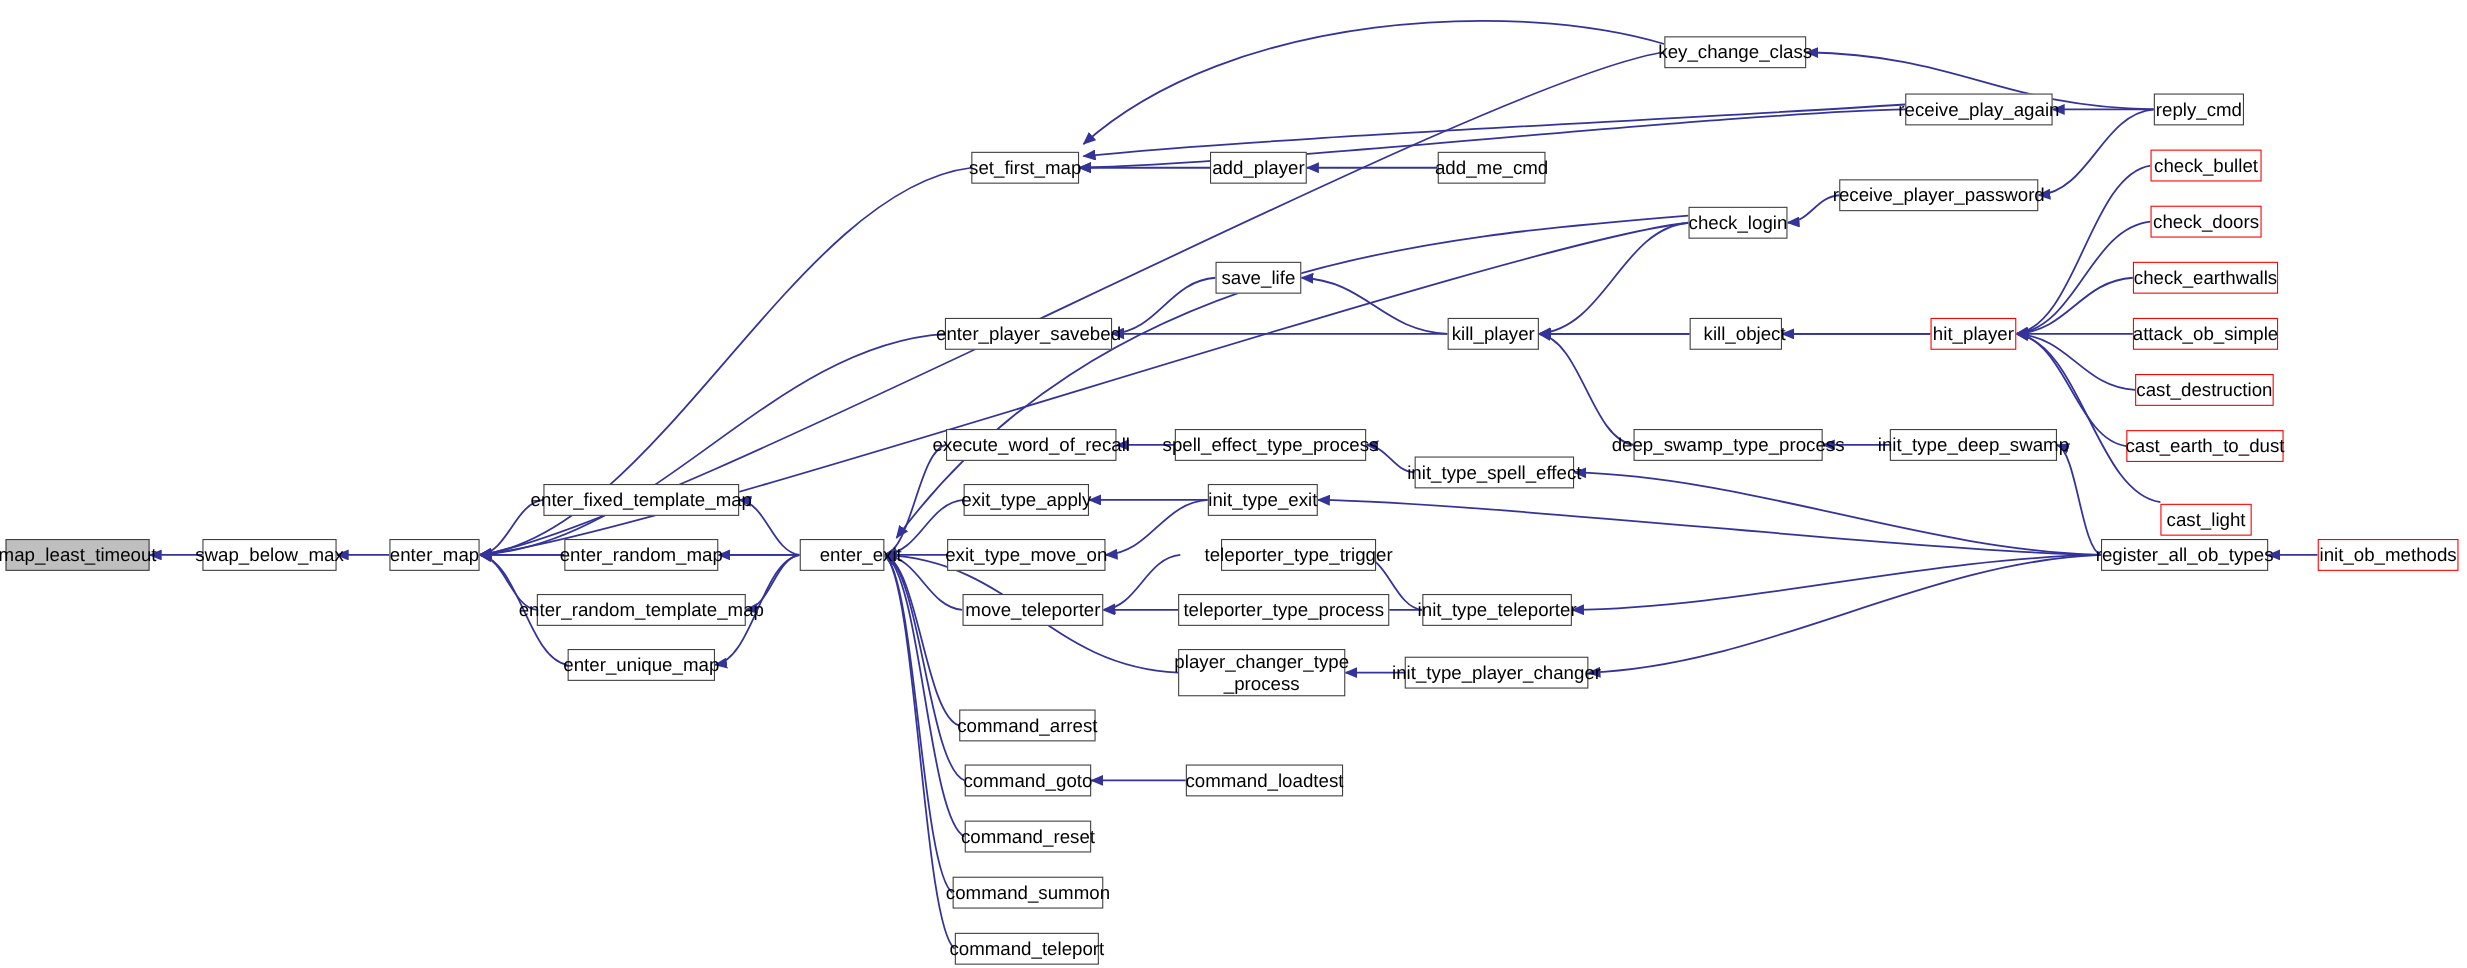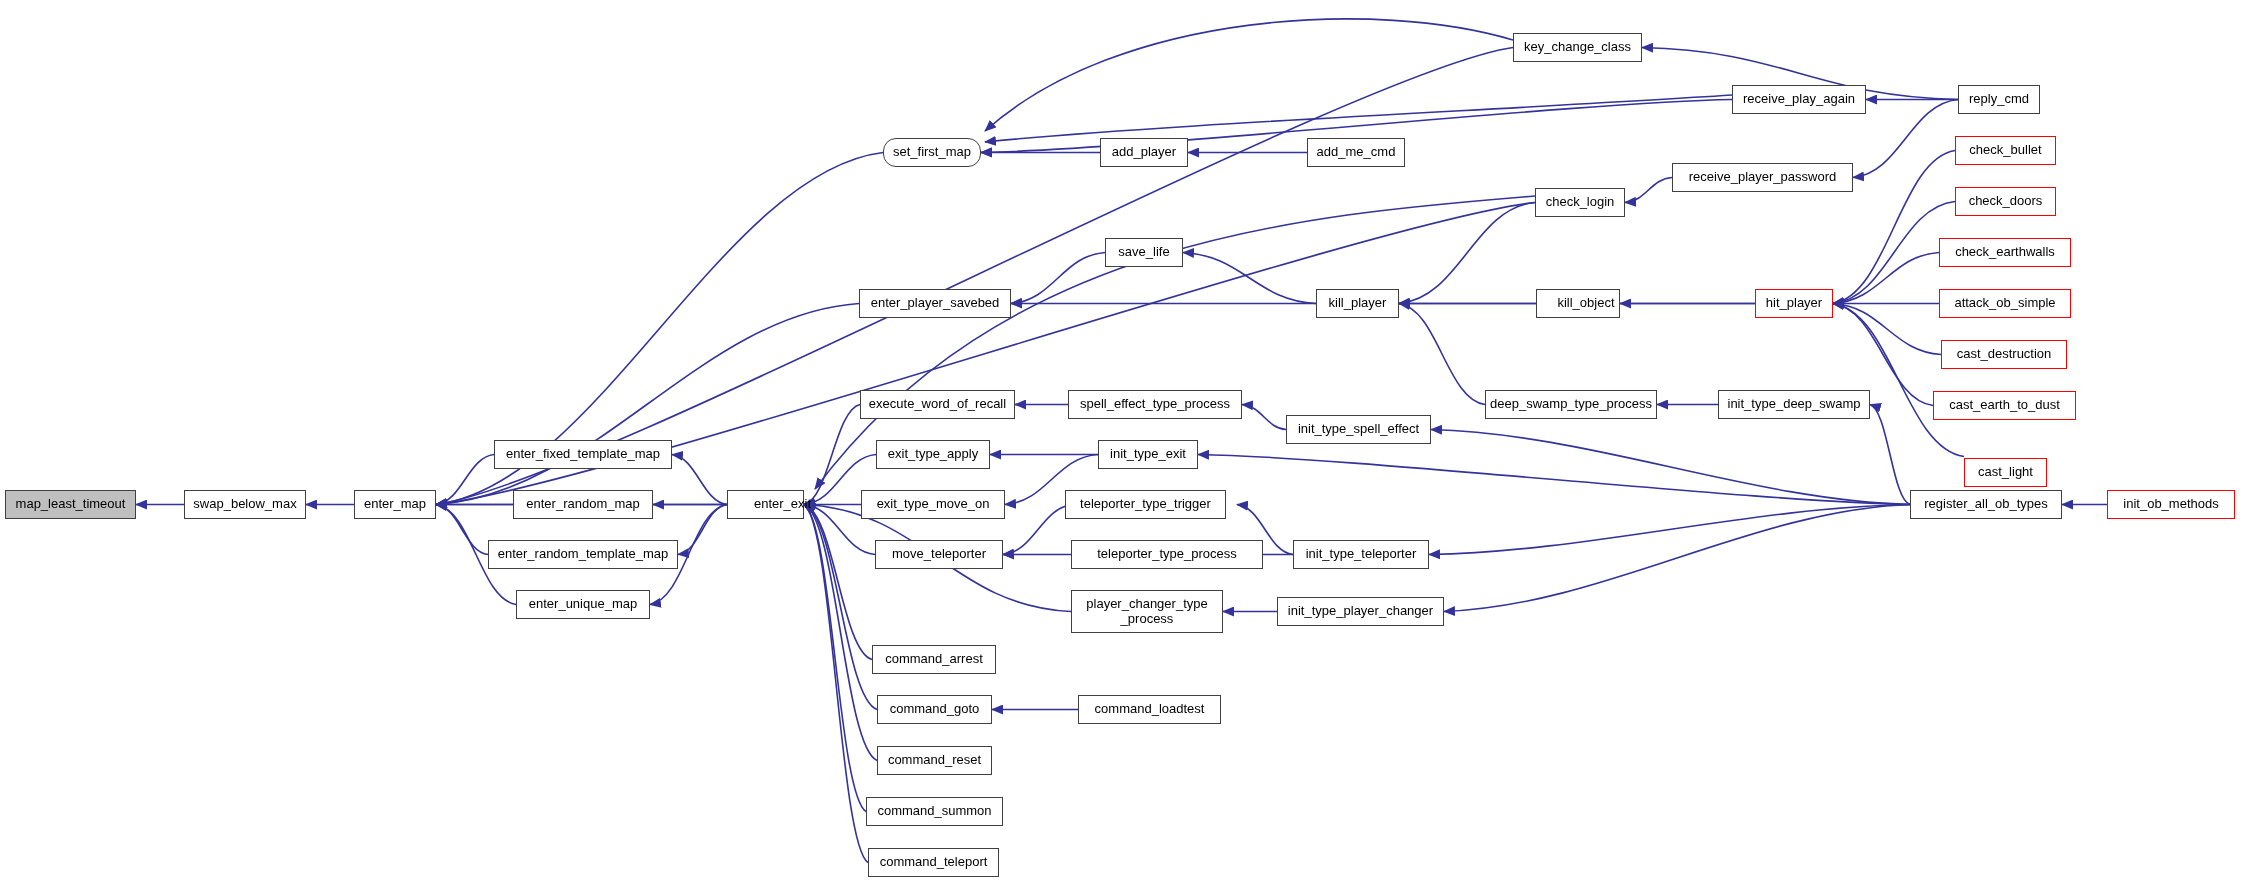--- a/index.html
+++ b/index.html
@@ -10,21 +10,21 @@
     background:#ffffff;
     font-family:"Liberation Sans", sans-serif;
     overflow:hidden;
   }
   svg#edges{position:absolute;left:0;top:0;width:2243px;height:880px;pointer-events:none;}
   .node{
     position:absolute;
     box-sizing:border-box;
     display:flex;align-items:center;justify-content:center;
     text-align:center;
-    font-size:13px;
+    font-size:17px;
     line-height:1.12;
     color:#000000;
     background:#ffffff;
     border:1.5px solid #404040;
     white-space:pre;
     letter-spacing:0px;
   }
   .node.current{
     background:#bfbfbf;
     border:1.5px solid #404040;
@@ -115,21 +115,21 @@
   </svg>
   <div id="node-layer">
       <div class="node current" style="left: 5px; top: 490px; width: 131px; height: 29px;">map_least_timeout</div>
       <div class="node" style="left: 184px; top: 490px; width: 122px; height: 29px;">swap_below_max</div>
       <div class="node" style="left: 354px; top: 490px; width: 82px; height: 29px;">enter_map</div>
       <div class="node" style="left: 494px; top: 440px; width: 178px; height: 29px;">enter_fixed_template_map</div>
       <div class="node" style="left: 513px; top: 490px; width: 140px; height: 29px;">enter_random_map</div>
       <div class="node" style="left: 488px; top: 540px; width: 190px; height: 29px;">enter_random_template_map</div>
       <div class="node" style="left: 516px; top: 590px; width: 134px; height: 29px;">enter_unique_map</div>
       <div class="node" style="left: 727px; top: 490px; width: 77px; height: 29px; padding-left: 34px;">enter_exit</div>
-      <div class="node" style="left: 883px; top: 138px; width: 98px; height: 29px; border-radius: 13px;">set_first_map</div>
+      <div class="node" style="left: 883px; top: 138px; width: 98px; height: 29px;">set_first_map</div>
       <div class="node" style="left: 1100px; top: 138px; width: 88px; height: 29px;">add_player</div>
       <div class="node" style="left: 1307px; top: 138px; width: 98px; height: 29px;">add_me_cmd</div>
       <div class="node" style="left: 1513px; top: 33px; width: 129px; height: 29px;">key_change_class</div>
       <div class="node" style="left: 1732px; top: 85px; width: 134px; height: 29px;">receive_play_again</div>
       <div class="node" style="left: 1958px; top: 85px; width: 82px; height: 29px;">reply_cmd</div>
       <div class="node" style="left: 1672px; top: 163px; width: 181px; height: 29px;">receive_player_password</div>
       <div class="node" style="left: 1535px; top: 188px; width: 90px; height: 29px;">check_login</div>
       <div class="node" style="left: 1105px; top: 238px; width: 78px; height: 29px;">save_life</div>
       <div class="node" style="left: 859px; top: 289px; width: 152px; height: 29px;">enter_player_savebed</div>
       <div class="node" style="left: 1316px; top: 289px; width: 83px; height: 29px;">kill_player</div>
@@ -145,21 +145,21 @@
       <div class="node" style="left: 860px; top: 390px; width: 155px; height: 29px;">execute_word_of_recall</div>
       <div class="node" style="left: 1068px; top: 390px; width: 174px; height: 29px;">spell_effect_type_process</div>
       <div class="node" style="left: 1286px; top: 415px; width: 145px; height: 29px;">init_type_spell_effect</div>
       <div class="node" style="left: 1485px; top: 390px; width: 172px; height: 29px;">deep_swamp_type_process</div>
       <div class="node" style="left: 1718px; top: 390px; width: 152px; height: 29px;">init_type_deep_swamp</div>
       <div class="node" style="left: 1910px; top: 490px; width: 152px; height: 29px;">register_all_ob_types</div>
       <div class="node hl" style="left: 2107px; top: 490px; width: 128px; height: 29px;">init_ob_methods</div>
       <div class="node" style="left: 876px; top: 440px; width: 114px; height: 29px;">exit_type_apply</div>
       <div class="node" style="left: 1098px; top: 440px; width: 100px; height: 29px;">init_type_exit</div>
       <div class="node" style="left: 861px; top: 490px; width: 144px; height: 29px;">exit_type_move_on</div>
-      <div class="node" style="left: 1065px; top: 490px; width: 161px; height: 29px; text-align: center;">teleporter_type_trigger</div>
+      <div class="node" style="left: 1110px; top: 490px; width: 141px; height: 29px; text-align: center;">teleporter_type_trigger</div>
       <div class="node" style="left: 875px; top: 540px; width: 128px; height: 29px;">move_teleporter</div>
       <div class="node" style="left: 1071px; top: 540px; width: 192px; height: 29px;">teleporter_type_process</div>
       <div class="node" style="left: 1293px; top: 540px; width: 136px; height: 29px;">init_type_teleporter</div>
       <div class="node" style="left: 1071px; top: 590px; width: 152px; height: 43px;">player_changer_type
 _process</div>
       <div class="node" style="left: 1277px; top: 597px; width: 167px; height: 29px;">init_type_player_changer</div>
       <div class="node" style="left: 872px; top: 645px; width: 124px; height: 29px;">command_arrest</div>
       <div class="node" style="left: 877px; top: 695px; width: 115px; height: 29px;">command_goto</div>
       <div class="node" style="left: 1078px; top: 695px; width: 143px; height: 29px;">command_loadtest</div>
       <div class="node" style="left: 877px; top: 746px; width: 115px; height: 29px;">command_reset</div>

